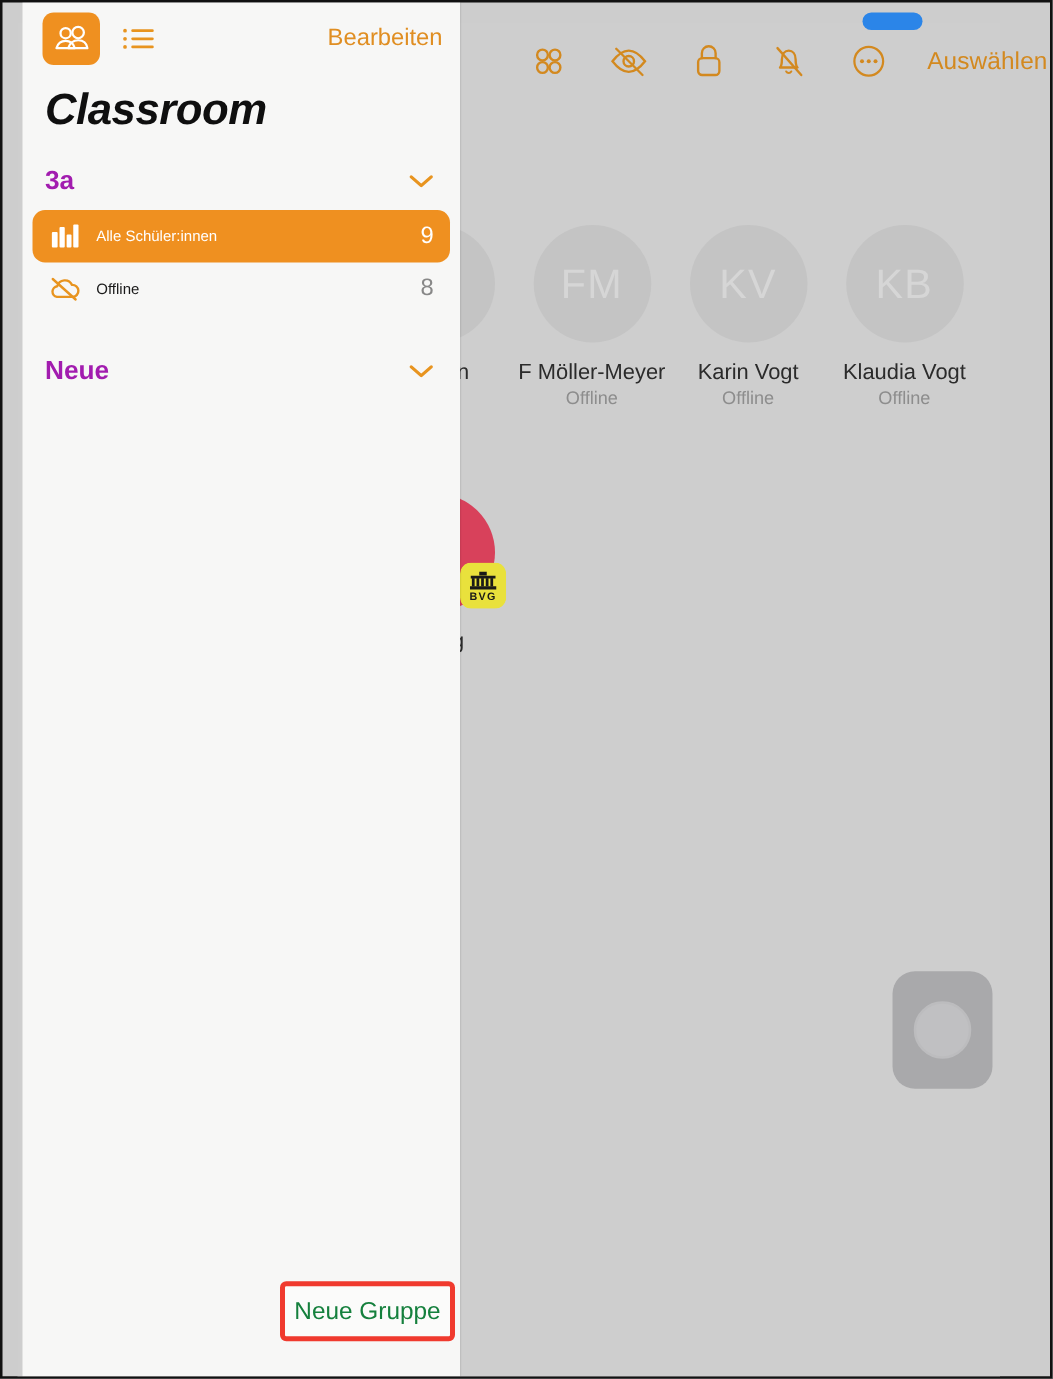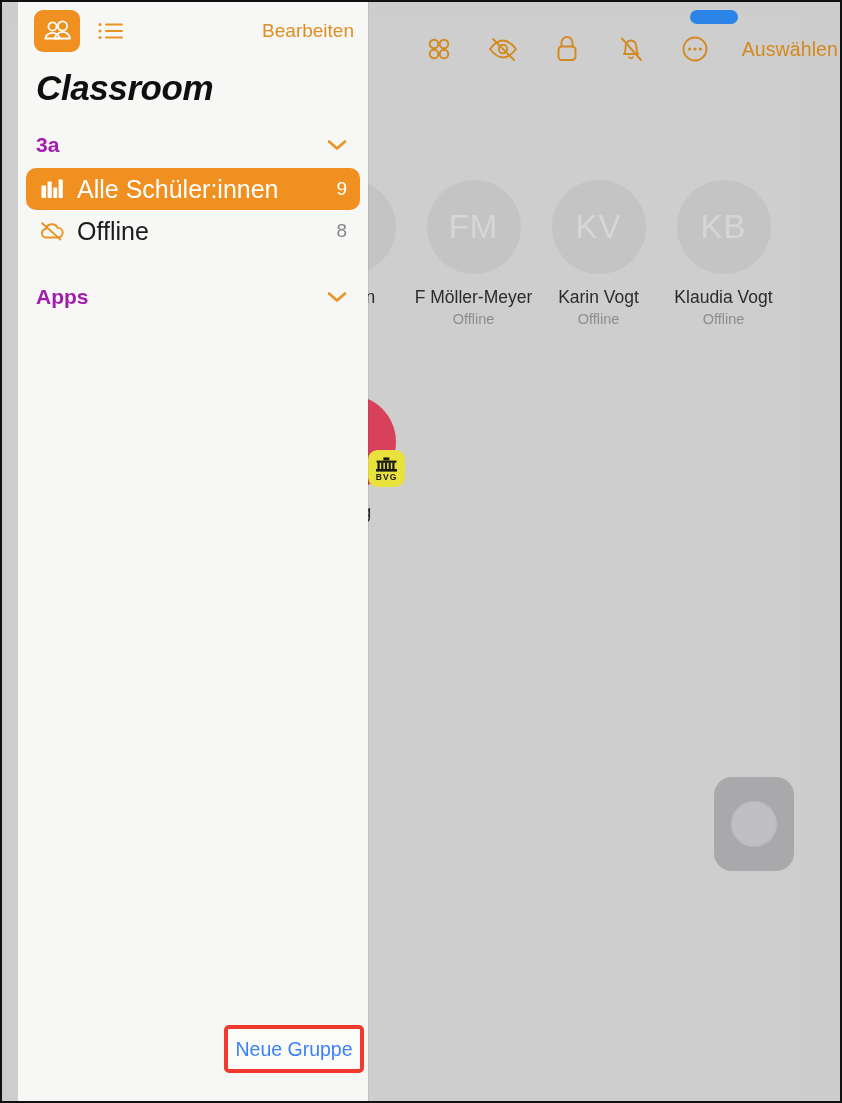--- a/index.html
+++ b/index.html
@@ -232,21 +232,21 @@
   .nav-row.selected { background: #ef9020; }
   .nav-row .nav-icon {
     width: 29px;
     height: 28px;
     display: flex;
     align-items: center;
     justify-content: center;
     flex: 0 0 29px;
   }
   .nav-row .nav-label {
-    font-size: 25px;
+    font-size: 12px;
     color: #1a1a1a;
   }
   .nav-row.selected .nav-label { color: #ffffff; }
   .nav-row .nav-count {
     margin-left: auto;
     font-size: 19px;
     color: #888888;
   }
   .nav-row.selected .nav-count { color: #ffffff; }
 
@@ -274,21 +274,21 @@
     height: 48px;
     border: 4px solid #f03a2e;
     border-radius: 5px;
     background: #fbfbfa;
     display: flex;
     align-items: center;
     justify-content: center;
   }
   #new-group-button {
     font-size: 19.5px;
-    color: #3b82f6;
+    color: #15803d;
     white-space: nowrap;
   }
 </style>
 </head>
 <body>
 
 <div id="screen">
 
   <div id="main-area">
 
@@ -467,21 +467,21 @@
         <svg width="26" height="22" viewBox="0 0 26 22">
           <path d="M6.5 17.5 A4.3 4.3 0 0 1 6.8 9 A6.3 6.3 0 0 1 18.6 7.9 A4.6 4.6 0 0 1 19.2 17.5 Z" fill="none" stroke="#e8941f" stroke-width="1.9" stroke-linejoin="round"></path>
           <line x1="3.2" y1="3.2" x2="21.5" y2="19.6" stroke="#e8941f" stroke-width="1.9" stroke-linecap="round"></line>
         </svg>
       </span>
       <span class="nav-label">Offline</span>
       <span class="nav-count">8</span>
     </div>
 
     <div class="section-header" style="margin-top:22px">
-      <span class="sh-title">Apps</span>
+      <span class="sh-title">Neue</span>
       <span class="sh-chevron">
         <svg width="22" height="14" viewBox="0 0 22 14">
           <path d="M3 3.5 L11 10.5 L19 3.5" fill="none" stroke="#e8941f" stroke-width="2.6" stroke-linecap="round" stroke-linejoin="round"></path>
         </svg>
       </span>
     </div>
 
 
     <div id="sidebar-spacer"></div>
 

